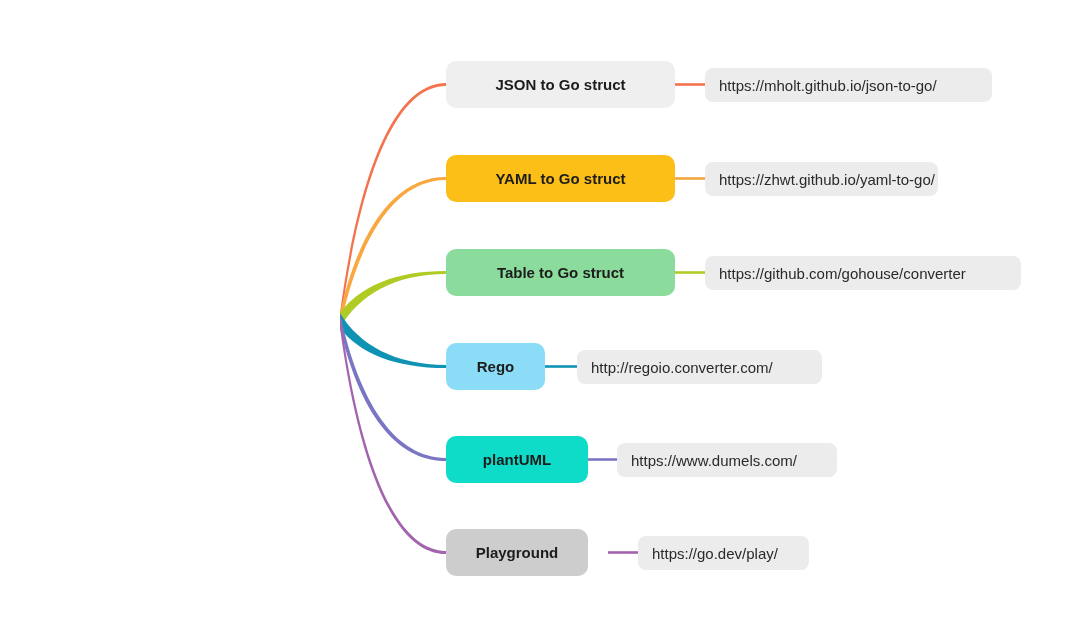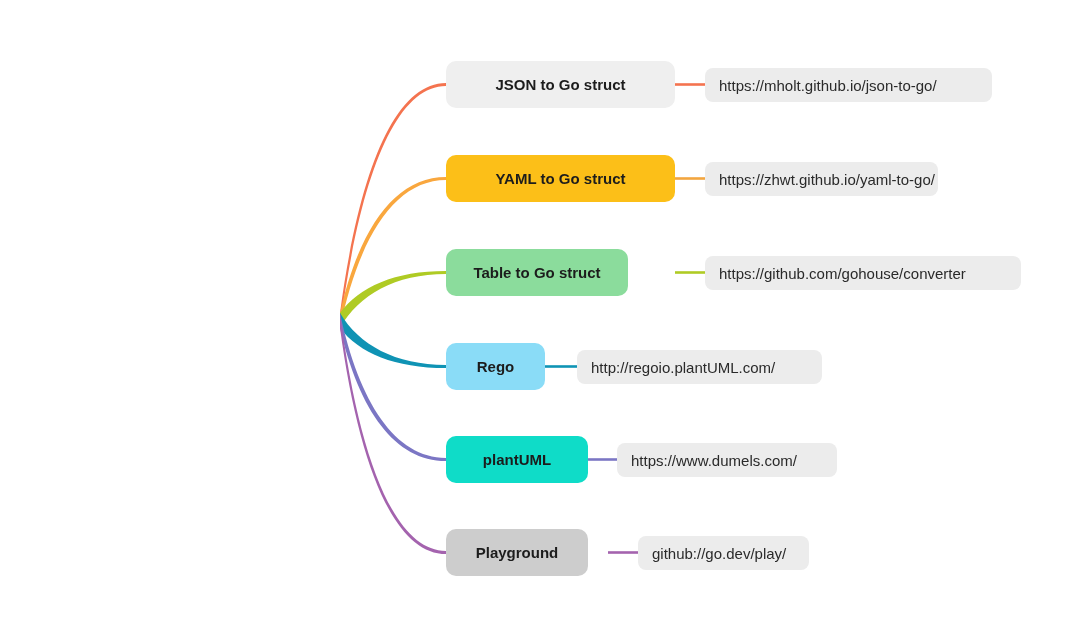--- a/index.html
+++ b/index.html
@@ -91,39 +91,39 @@
       </div>
       <div class="url-pill" style="left: 705px; top: 68px; width: 287px;">
         <span>https://mholt.github.io/json-to-go/</span>
       </div>
       <div class="node topic-node" style="left: 446px; top: 155px; width: 229px; background: rgb(252, 191, 24); color: rgb(28, 28, 28);">
         <span>YAML to Go struct</span>
       </div>
       <div class="url-pill" style="left: 705px; top: 162px; width: 233px;">
         <span>https://zhwt.github.io/yaml-to-go/</span>
       </div>
-      <div class="node topic-node" style="left: 446px; top: 249px; width: 182px; background: rgb(139, 220, 156); color: rgb(28, 28, 28); text-align: right;">
+      <div class="node topic-node" style="left: 446px; top: 249px; width: 229px; background: rgb(139, 220, 156); color: rgb(28, 28, 28); text-align: right;">
         <span>Table to Go struct</span>
       </div>
       <div class="url-pill" style="left: 705px; top: 256px; width: 316px;">
         <span>https://github.com/gohouse/converter</span>
       </div>
       <div class="node topic-node" style="left: 446px; top: 343px; width: 99px; background: rgb(138, 220, 247); color: rgb(28, 28, 28);">
         <span>Rego</span>
       </div>
       <div class="url-pill" style="left: 577px; top: 350px; width: 245px;">
-        <span>http://regoio.plantUML.com/</span>
+        <span>http://regoio.converter.com/</span>
       </div>
       <div class="node topic-node" style="left: 446px; top: 436px; width: 142px; background: rgb(15, 220, 200); color: rgb(28, 28, 28); align-items: center;">
         <span>plantUML</span>
       </div>
       <div class="url-pill" style="left: 617px; top: 443px; width: 220px;">
         <span>https://www.dumels.com/</span>
       </div>
       <div class="node topic-node" style="left: 446px; top: 529px; width: 142px; background: rgb(205, 205, 205); color: rgb(28, 28, 28);">
         <span>Playground</span>
       </div>
       <div class="url-pill" style="left: 638px; top: 536px; width: 171px;">
-        <span>github://go.dev/play/</span>
+        <span>https://go.dev/play/</span>
       </div>
     </div>
 
 </div>
 
 </body></html>

